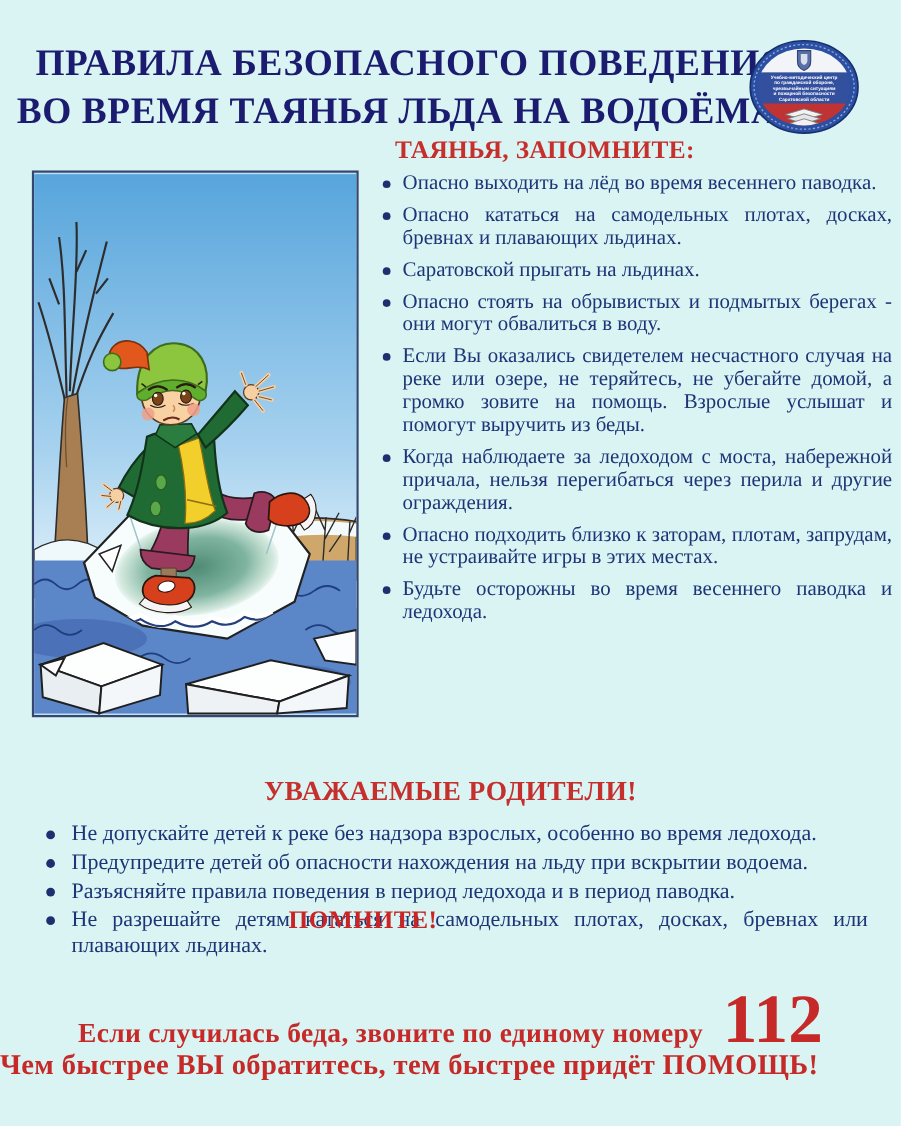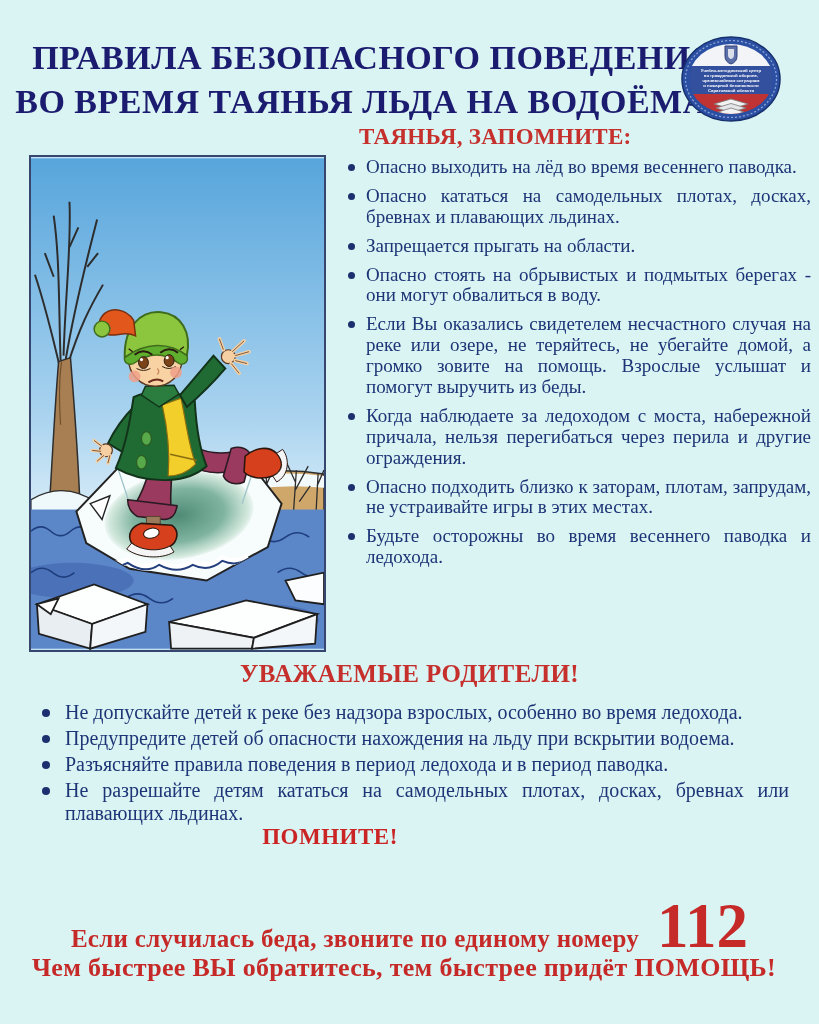--- a/index.html
+++ b/index.html
@@ -37,21 +37,21 @@
   }
   .kids li::before{
     content:""; position:absolute; left:3px; top:7px;
     width:7px; height:7px; border-radius:50%; background:#1c2f6e;
   }
   .kids-note{
     margin:10px 0 0 12px; font-size:21px; font-weight:bold; color:#1d3576;
     letter-spacing:.3px;
   }
   
-  .parents{ position:absolute; left:0; top:660px; width:819px; color:#1d3576; }
+  .parents{ position:absolute; left:0; top:706px; width:819px; color:#1d3576; }
   .parents h2{
     text-align:center; font-size:25px; color:#c5302d; margin-bottom:13px;
     letter-spacing:.4px;
   }
   .parents ul{ list-style:none; margin:0 30px 0 36px; }
   .parents li{
     position:relative; padding-left:29px; margin-bottom:3px;
     font-size:20px; line-height:1.15; text-align:justify; text-align-last:left;
   }
   .parents li::before{
@@ -64,21 +64,21 @@
     font-size:23px; font-weight:bold; color:#cb2424; letter-spacing:.5px;
   }
   .footer-call{
     position:absolute; top:893px; left:0; width:819px; height:70px;
     display:flex; justify-content:center; align-items:baseline;
     color:#c52a28; font-weight:bold;
   }
   .footer-call .call-text{ font-size:25px; letter-spacing:.3px; }
   .footer-call .phone{ font-size:63px; line-height:66px; margin-left:18px; }
   .footer-last{
-    position:absolute; top:953px; left:0; width:776px; text-align:right;
+    position:absolute; top:953px; left:0; width:776px; text-align:left;
     font-size:26px; font-weight:bold; color:#c52a28; letter-spacing:.3px;
   }
 </style>
 </head>
 <body>
 
 <div class="poster">
 
   <header class="title-block">
     <div>ПРАВИЛА БЕЗОПАСНОГО ПОВЕДЕНИЯ</div>
@@ -264,21 +264,21 @@
         </g>
       </g>
     </svg>
   </figure>
 
   <section class="kids">
     <h2>ТАЯНЬЯ, ЗАПОМНИТЕ:</h2>
     <ul>
       <li>Опасно выходить на лёд во время весеннего паводка.</li>
       <li>Опасно кататься на самодельных плотах, досках, бревнах и плавающих льдинах.</li>
-      <li>Запрещается прыгать на области.</li>
+      <li>Саратовской прыгать на льдинах.</li>
       <li>Опасно стоять на обрывистых и подмытых берегах - они могут обвалиться в воду.</li>
       <li>Если Вы оказались свидетелем несчастного случая на реке или озере, не теряйтесь, не убегайте домой, а громко зовите на помощь. Взрослые услышат и помогут выручить из беды.</li>
       <li>Когда наблюдаете за ледоходом с моста, набережной причала, нельзя перегибаться через перила и другие ограждения.</li>
       <li>Опасно подходить близко к заторам, плотам, запрудам, не устраивайте игры в этих местах.</li>
       <li>Будьте осторожны во время весеннего паводка и ледохода.</li>
     </ul>
   </section>
 
   <section class="parents">
     <h2>УВАЖАЕМЫЕ РОДИТЕЛИ!</h2>

